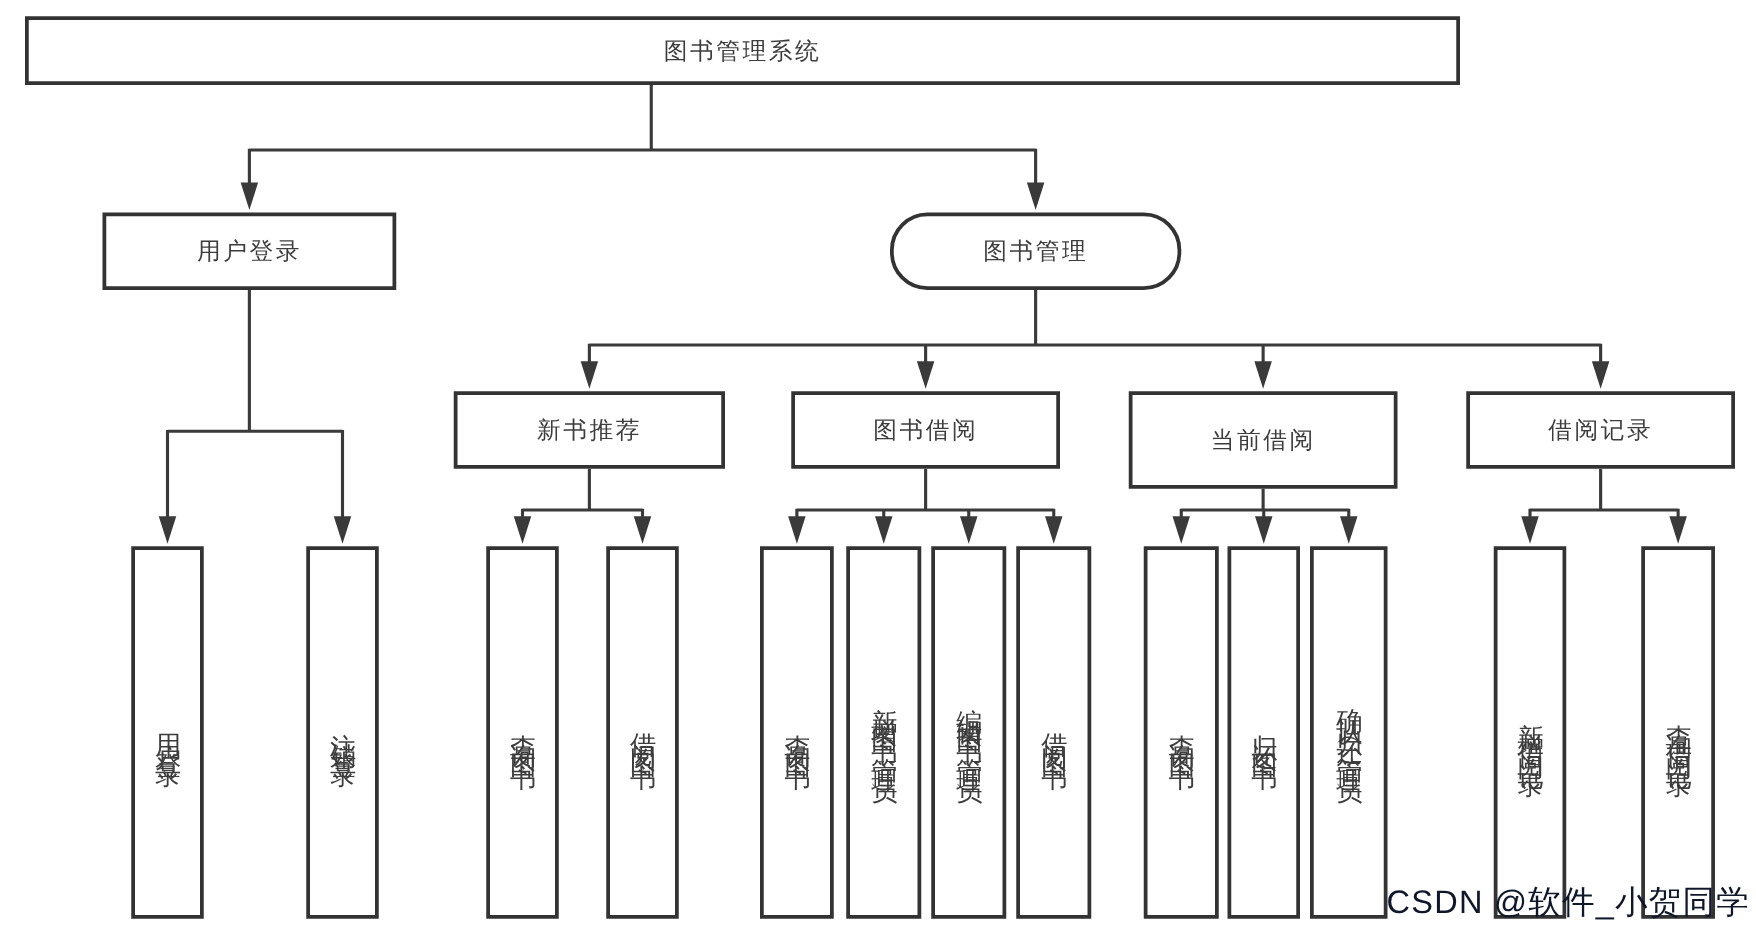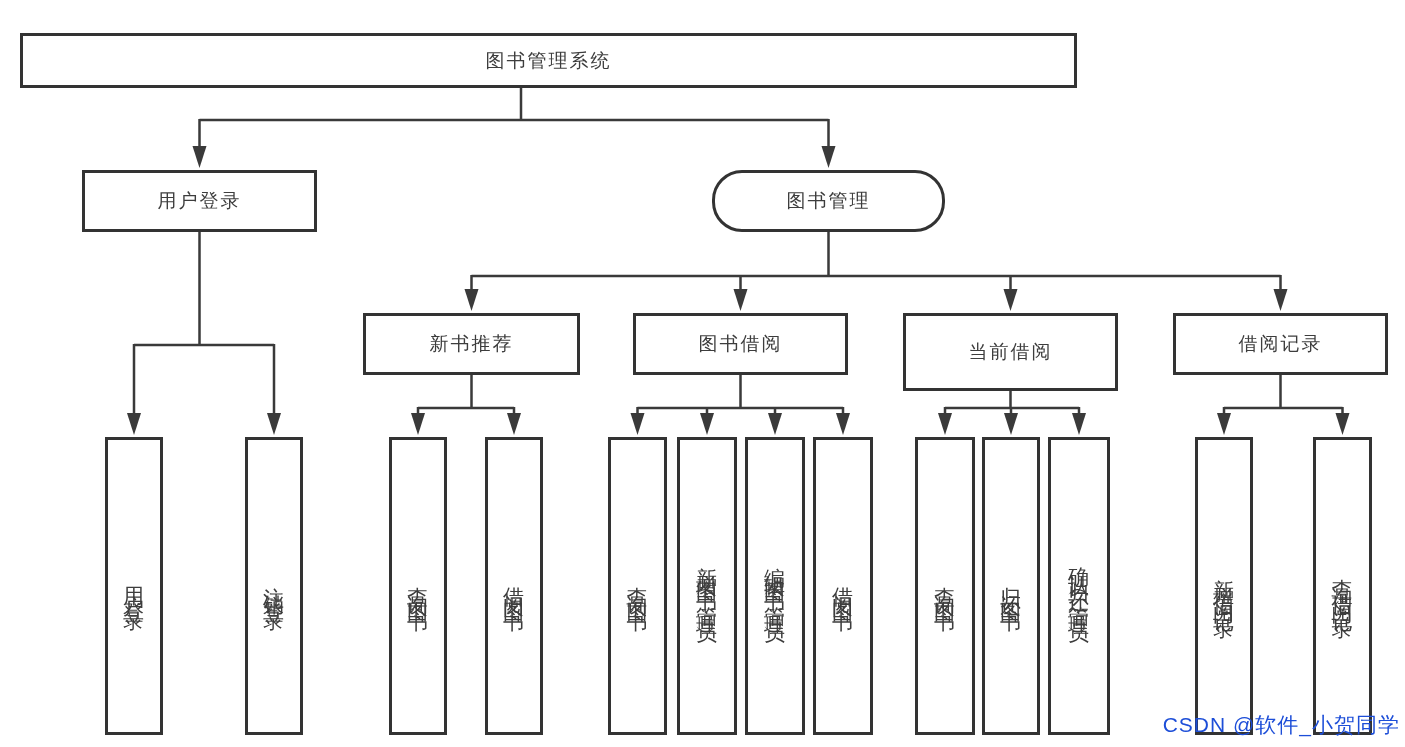--- a/index.html
+++ b/index.html
@@ -46,23 +46,23 @@
     text-orientation: mixed;
     font-size: 21px;
     letter-spacing: 8px;
     color: #3d3d3d;
     line-height: 1;
   }
   .watermark {
     position: absolute;
     right: 5px;
     bottom: 8px;
-    font-size: 21px;
+    font-size: 26px;
     letter-spacing: 1px;
-    color: #1d4ed8;
+    color: #0f172a;
     white-space: nowrap;
   }
 </style>
 </head>
 <body>
 
 <div class="stage">
 
   <svg class="connectors" viewBox="0 0 1405 747" xmlns="http://www.w3.org/2000/svg">
     <g stroke="#3a3a3a" stroke-width="2.5" fill="none">
@@ -100,21 +100,21 @@
       <polygon points="768,413 782,413 775,435"></polygon>
       <polygon points="836,413 850,413 843,435"></polygon>
       <polygon points="938,413 952,413 945,435"></polygon>
       <polygon points="1004,413 1018,413 1011,435"></polygon>
       <polygon points="1072,413 1086,413 1079,435"></polygon>
       <polygon points="1217,413 1231,413 1224,435"></polygon>
       <polygon points="1335.5,413 1349.5,413 1342.5,435"></polygon>
     </g>
   </svg>
 
-  <div class="hbox" style="left:20px; top:13px; width:1057px; height:55px;margin-top:20px;">
+  <div class="hbox" style="left:20px; top:13px; width:1148px; height:55px;">
     <span>图书管理系统</span>
   </div>
 
   <div class="hbox" style="left:82px; top:170px; width:235px; height:62px;">
     <span>用户登录</span>
   </div>
   <div class="hbox" style="left:712px; top:170px; width:233px; height:62px;border-radius:30px;">
     <span>图书管理</span>
   </div>
 

